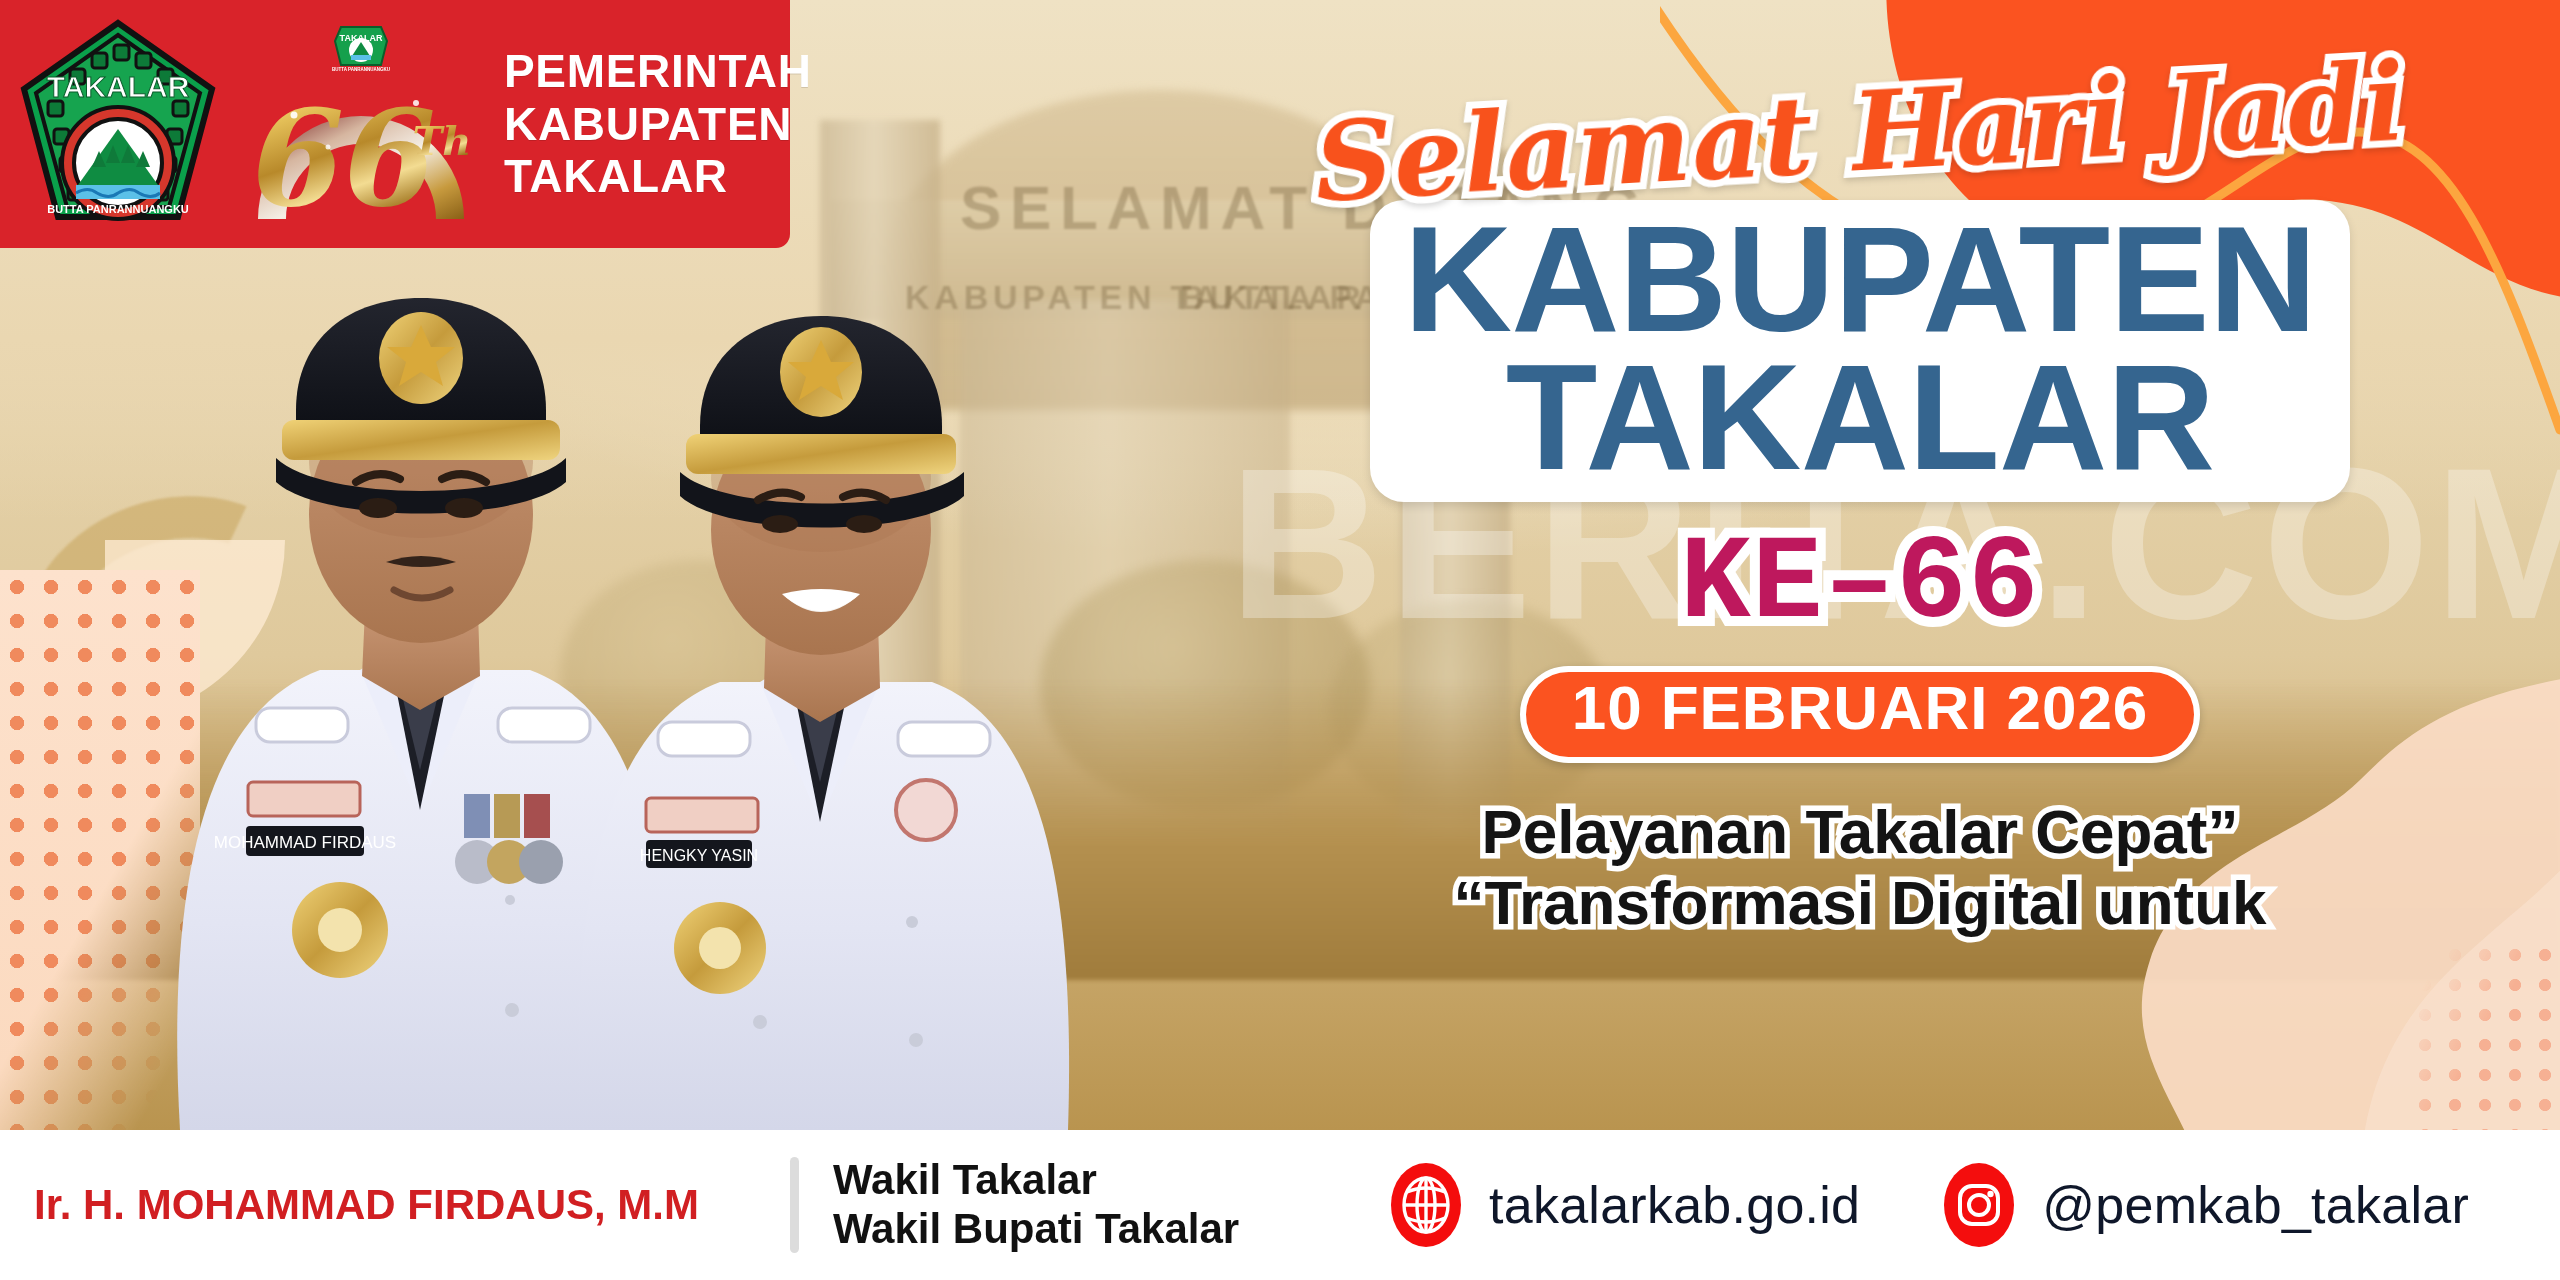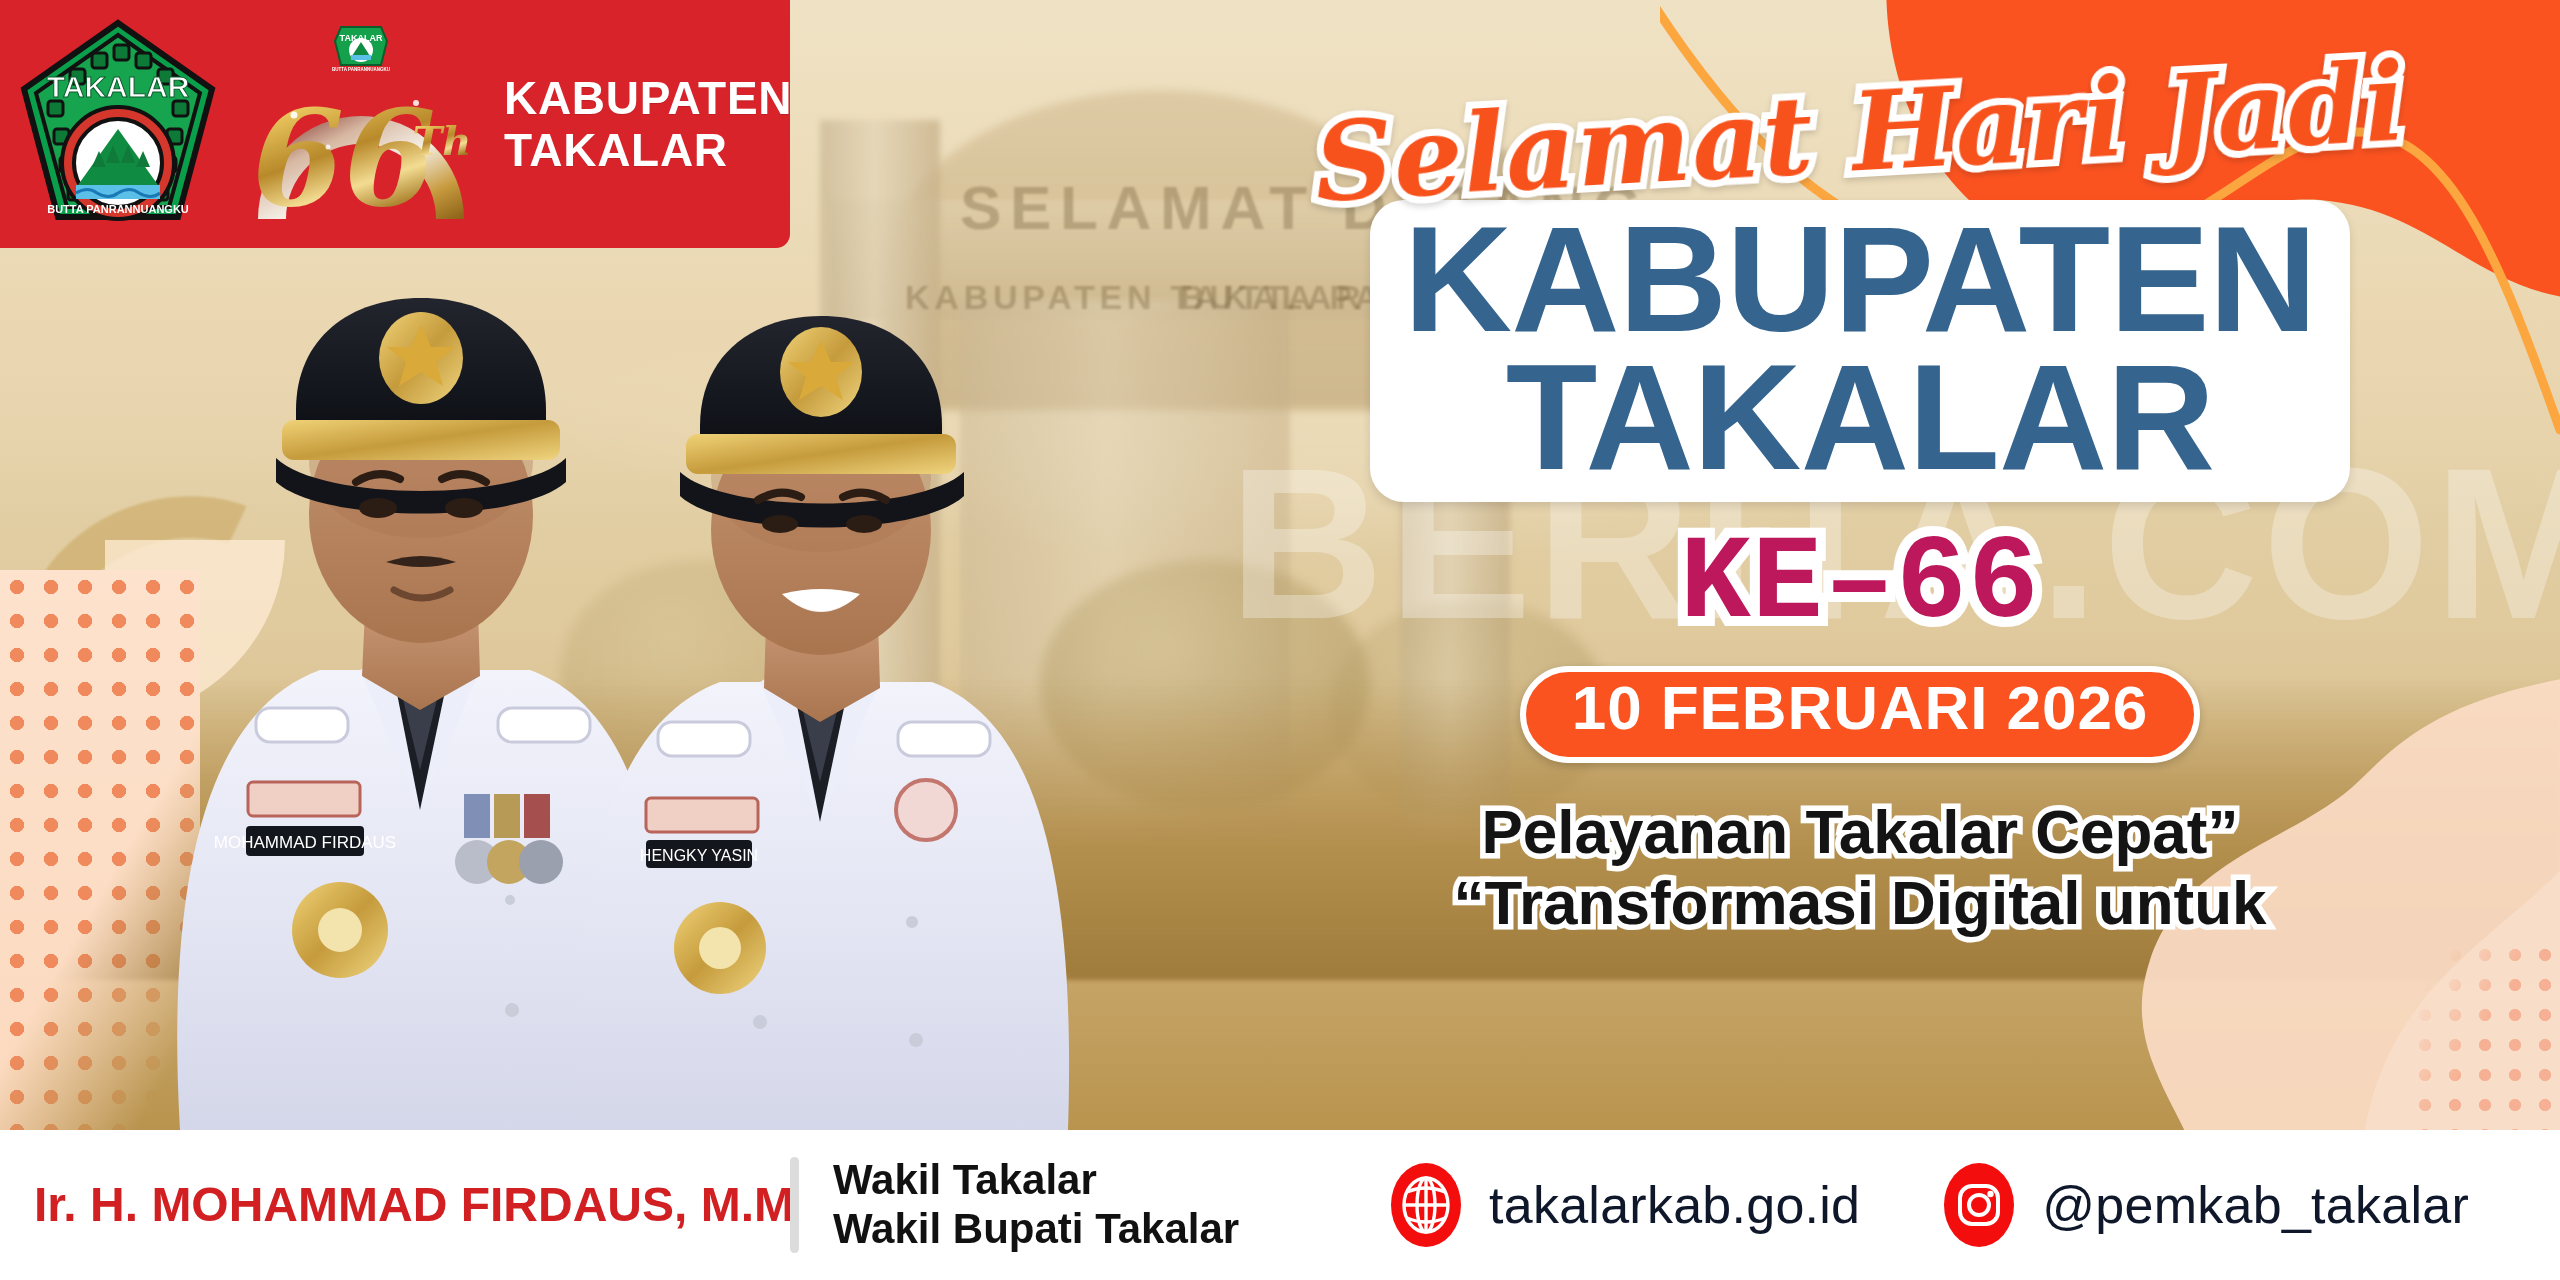--- a/index.html
+++ b/index.html
@@ -196,21 +196,21 @@
   .tagline div { white-space:nowrap; }
 
   
   .bottom-bar {
     position:absolute; left:0; bottom:0; width:100%; height:150px;
     background:#fff; display:flex; align-items:center; z-index:9;
   }
   .names {
     padding-left:34px; width:790px;
     color:#d11f22; font-weight:bold; line-height:1.14;
-    font-size:48px; white-space:nowrap;
+    font-size:42px; white-space:nowrap;
     font-family:"Liberation Sans", sans-serif;
   }
   .divider { width:9px; height:96px; background:#dcdcdc; border-radius:6px; flex:0 0 auto; }
   .roles {
     padding-left:34px; width:590px;
     color:#111; font-weight:bold; line-height:1.16;
     font-size:42px; white-space:nowrap;
     font-family:"Liberation Sans", sans-serif;
   }
   .contact { display:flex; align-items:center; gap:26px; }
@@ -438,20 +438,21 @@
         </g>
         <text x="108" y="186" font-size="132" font-weight="bold" font-style="italic" fill="url(#g66)" text-anchor="middle" font-family="DejaVu Serif, serif">66</text>
         <text x="206" y="136" font-size="40" font-weight="bold" font-style="italic" fill="url(#g66)" text-anchor="middle" font-family="DejaVu Serif, serif">Th</text>
         <circle cx="58" cy="96" r="3.5" fill="#fff" opacity=".9"></circle>
         <circle cx="92" cy="128" r="2.5" fill="#fff" opacity=".8"></circle>
         <circle cx="180" cy="84" r="3" fill="#fff" opacity=".85"></circle>
       </svg>
     </div>
 
     <div class="gov-text">
+      <div>PEMERINTAH</div>
       <div>KABUPATEN</div>
       <div>TAKALAR</div>
     </div>
   </div>
 
   <div class="headline-stack">
     <div class="selamat">Selamat Hari Jadi</div>
 
     <div class="title-plate">
       <div class="l1">KABUPATEN</div>

